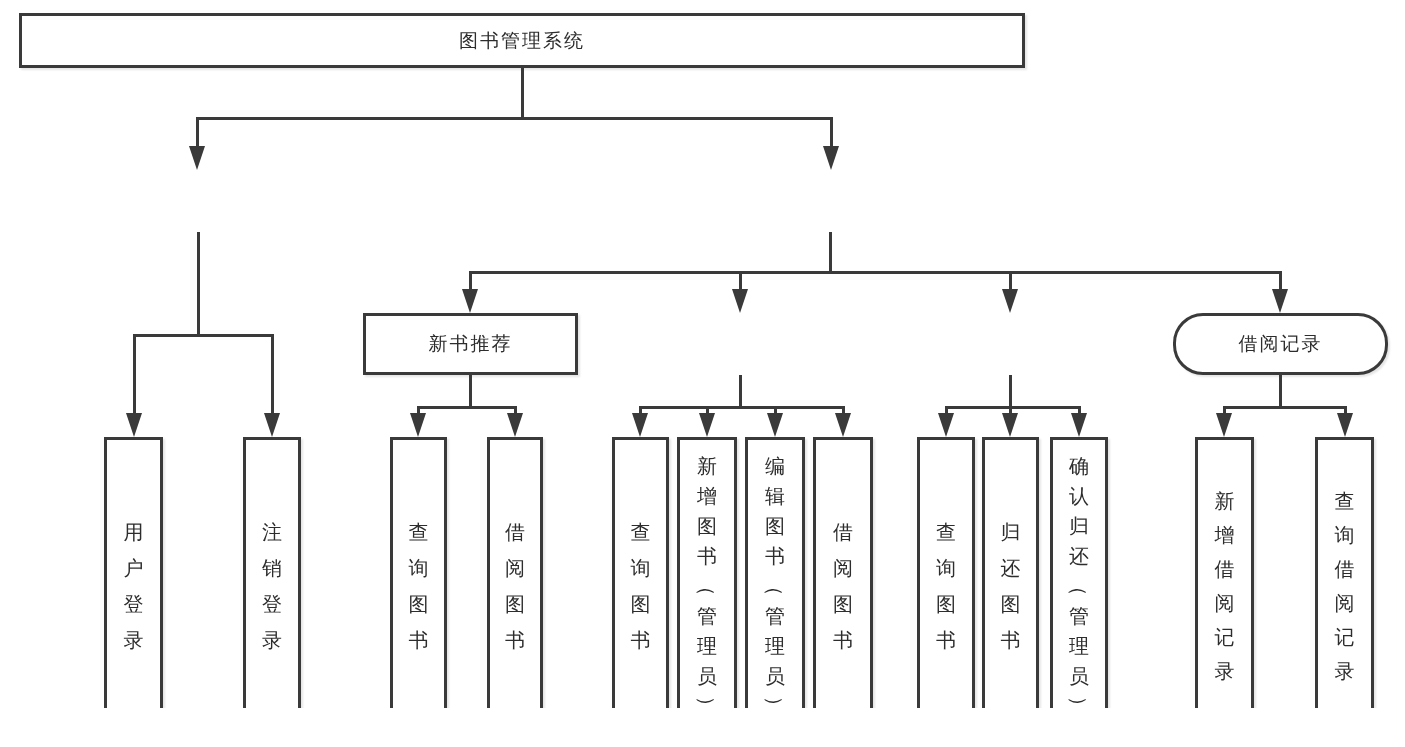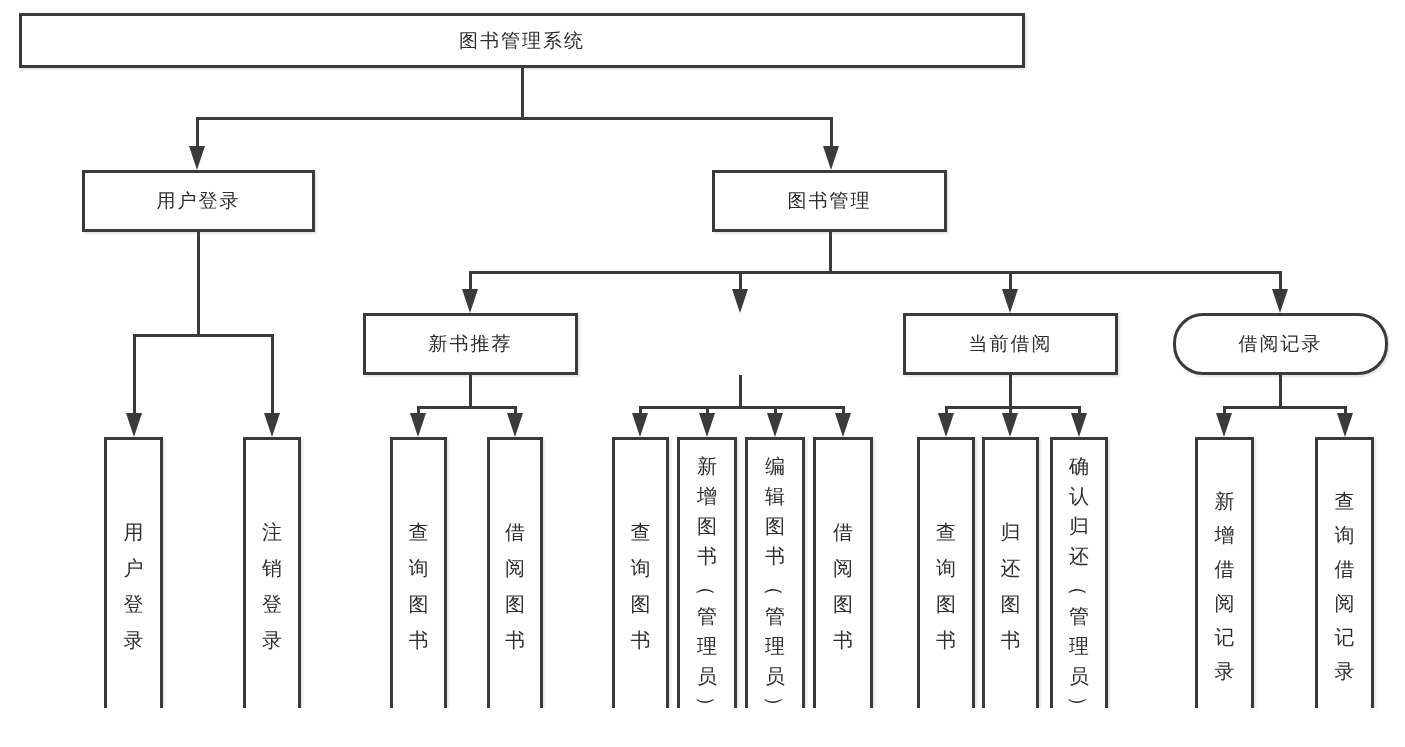--- a/index.html
+++ b/index.html
@@ -40,26 +40,20 @@
     <span class="hlabel">图书管理系统</span>
   </div>
 
   <div class="vl" style="left:521px;top:68px;height:52px;"></div>
   <div class="hl" style="left:196px;top:117px;width:637px;"></div>
   <div class="vl" style="left:196px;top:117px;height:33px;"></div>
   <div class="ah" style="left:189px;top:146px;"></div>
   <div class="vl" style="left:830px;top:117px;height:33px;"></div>
   <div class="ah" style="left:823px;top:146px;"></div>
 
-  <div class="box" style="left:82px;top:170px;width:233px;height:62px;">
-    <span class="hlabel">用户登录</span>
-  </div>
-  <div class="box" style="left:712px;top:170px;width:235px;height:62px;">
-    <span class="hlabel">图书管理</span>
-  </div>
 
   <div class="vl" style="left:197px;top:232px;height:105px;"></div>
   <div class="hl" style="left:133px;top:334px;width:141px;"></div>
   <div class="vl" style="left:133px;top:334px;height:82px;"></div>
   <div class="ah" style="left:126px;top:413px;"></div>
   <div class="vl" style="left:271px;top:334px;height:82px;"></div>
   <div class="ah" style="left:264px;top:413px;"></div>
 
   <div class="vl" style="left:829px;top:232px;height:42px;"></div>
   <div class="hl" style="left:469px;top:271px;width:813px;"></div>
@@ -67,23 +61,20 @@
   <div class="ah" style="left:462px;top:289px;"></div>
   <div class="vl" style="left:739px;top:271px;height:21px;"></div>
   <div class="ah" style="left:732px;top:289px;"></div>
   <div class="vl" style="left:1009px;top:271px;height:21px;"></div>
   <div class="ah" style="left:1002px;top:289px;"></div>
   <div class="vl" style="left:1279px;top:271px;height:21px;"></div>
   <div class="ah" style="left:1272px;top:289px;"></div>
 
   <div class="box" style="left:363px;top:313px;width:215px;height:62px;">
     <span class="hlabel">新书推荐</span>
-  </div>
-  <div class="box" style="left:903px;top:313px;width:215px;height:62px;">
-    <span class="hlabel">当前借阅</span>
   </div>
   <div class="box" style="left:1173px;top:313px;width:215px;height:62px;border-radius:30px;">
     <span class="hlabel">借阅记录</span>
   </div>
 
   <div class="vl" style="left:469px;top:375px;height:34px;"></div>
   <div class="hl" style="left:417px;top:406px;width:100px;"></div>
   <div class="vl" style="left:417px;top:406px;height:11px;"></div>
   <div class="ah" style="left:410px;top:413px;"></div>
   <div class="vl" style="left:514px;top:406px;height:11px;"></div>

